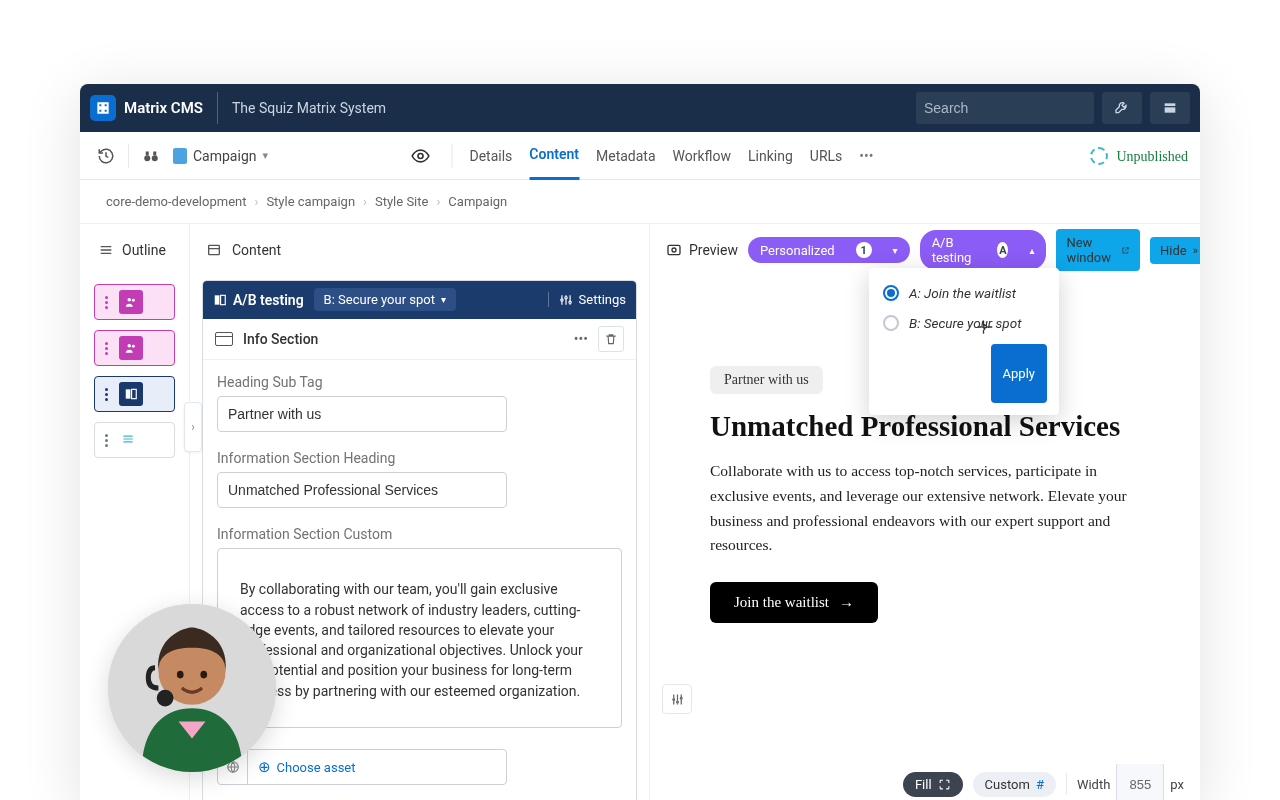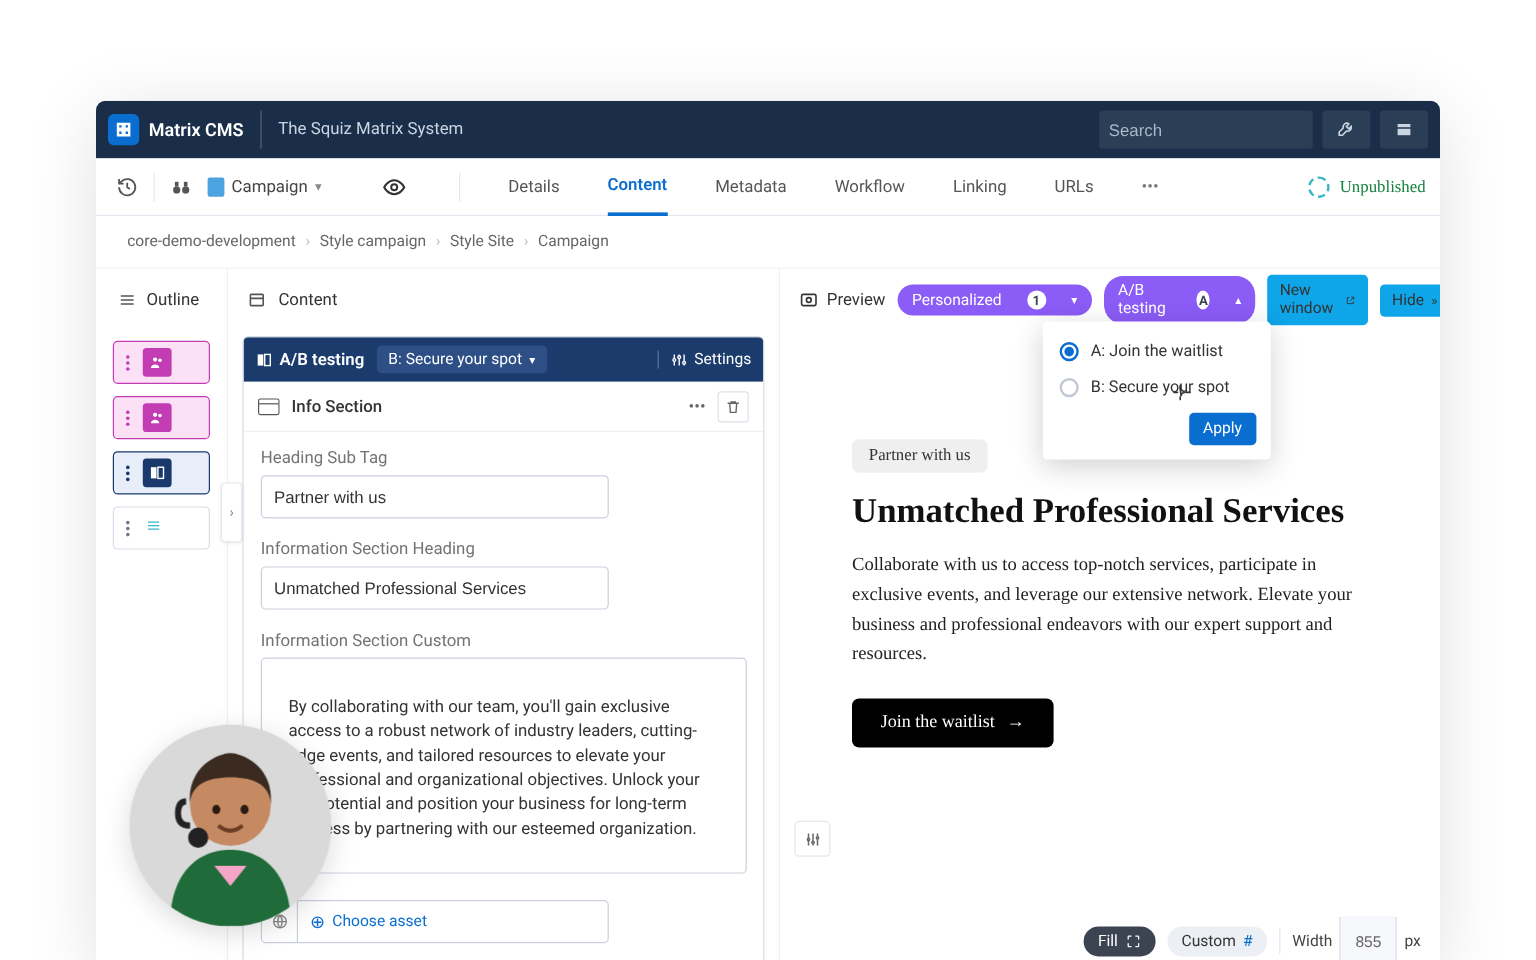--- a/index.html
+++ b/index.html
@@ -141,21 +141,21 @@
     background: linear-gradient(#4ca3e0,#4ca3e0);
     border-radius: 2px;
   }
   .asset-chip .caret { font-size: 11px; color: #888; }
   .tabs-center {
     position: absolute;
     left: 50%;
     transform: translateX(-50%);
     display: flex;
     align-items: center;
-    gap: 40px;
+    gap: 17px;
     height: 48px;
   }
   .eye-icn {
     color: #333;
     cursor: pointer;
   }
   .tab {
     color: #555;
     cursor: pointer;
     height: 48px;
@@ -516,31 +516,31 @@
   }
   .radio.sel { border-color: #0a6ed1; }
   .radio.sel::after {
     content: "";
     position: absolute;
     top: 2px; left: 2px;
     width: 8px; height: 8px;
     border-radius: 50%;
     background: #0a6ed1;
   }
-  .ab-opt span.txt { font-size: 13.5px; color: #333; }
+  .ab-opt span.txt { font-size: 13.5px; color: #333; font-style: italic; }
   .apply-row {
     display: flex;
     justify-content: flex-end;
     padding: 6px 12px 0 12px;
   }
   .apply-btn {
     background: #0a6ed1;
     color: #fff;
     border-radius: 4px;
-    padding: 6px 12px;
+    padding: 22px 12px;
     font-size: 13px;
     cursor: pointer;
   }
   .cursor-img {
     position: absolute;
     top: 94px;
     left: 326px;
     font-size: 16px;
     color: #333;
     pointer-events: none;

